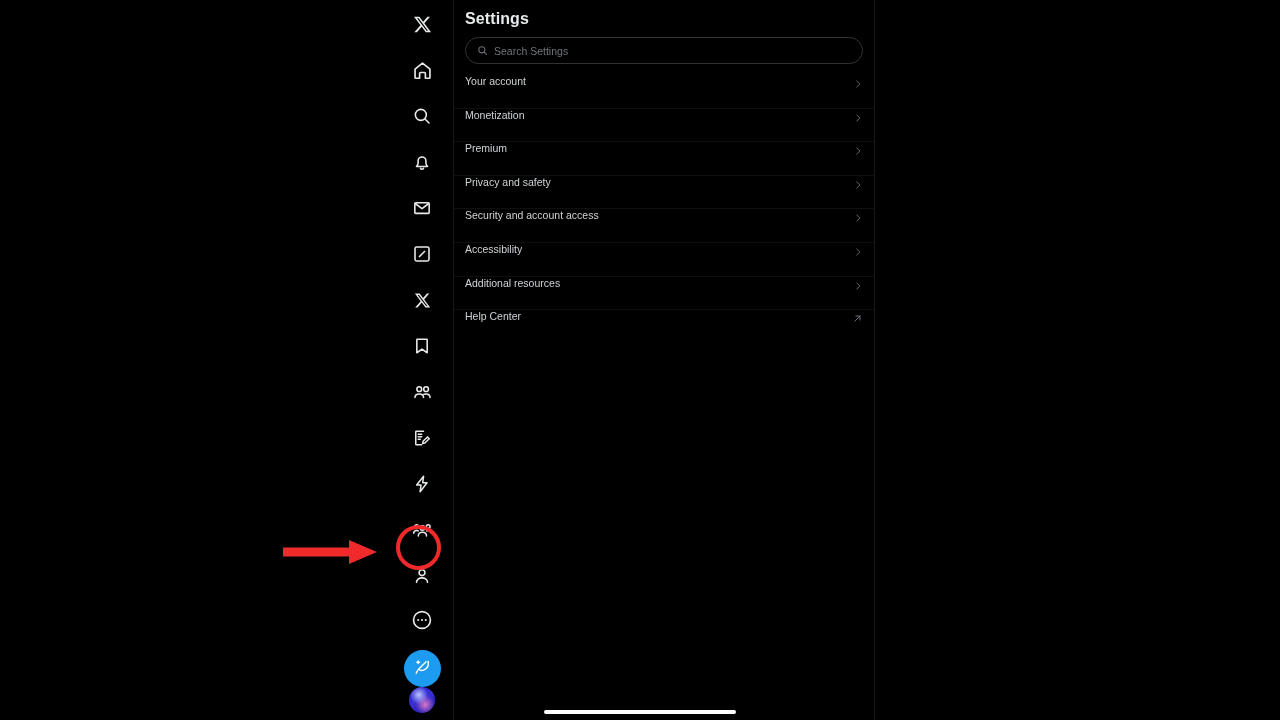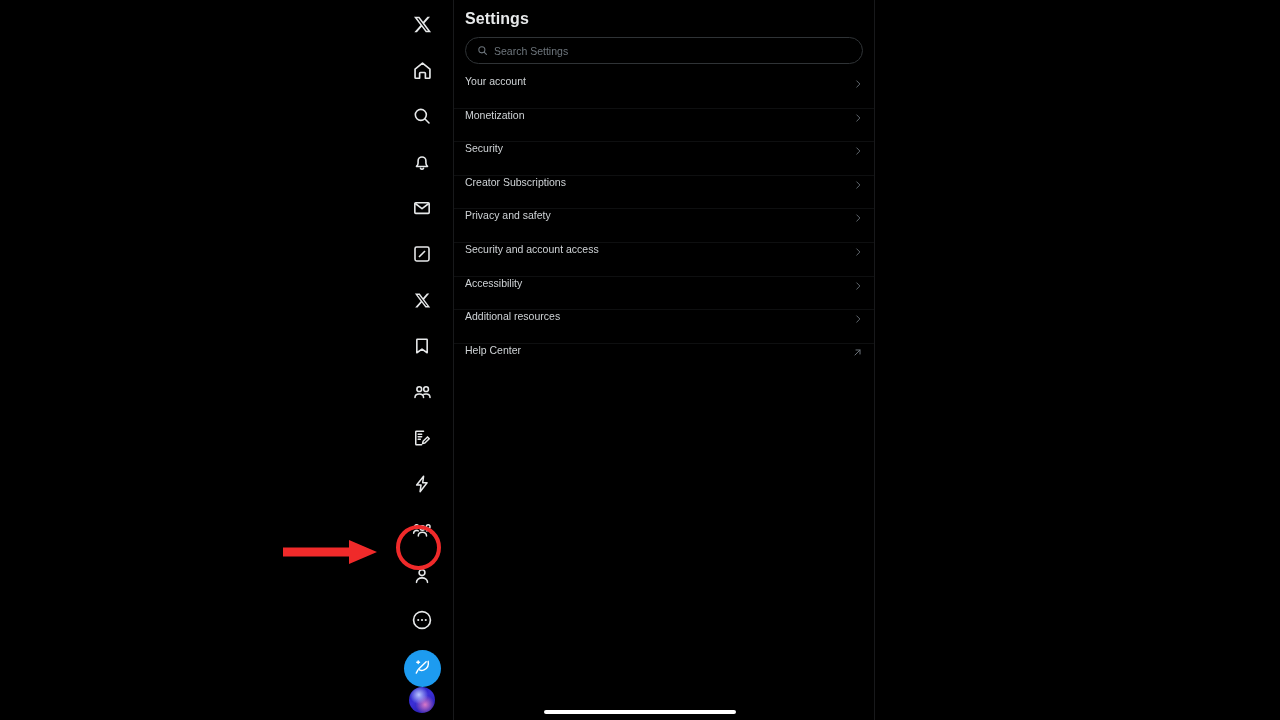--- a/index.html
+++ b/index.html
@@ -407,36 +407,28 @@
       <div class="settings-row">
         <span class="row-label">Monetization</span>
         <span class="row-chev">
           <svg width="10" height="10" viewBox="0 0 24 24" fill="none" stroke="#6e767d" stroke-width="2.1" stroke-linecap="round" stroke-linejoin="round">
               <path d="m9 4.5 7.5 7.5L9 19.5"></path>
             </svg>
         </span>
       </div>
 
       <div class="settings-row">
-        <span class="row-label">Security</span>
-        <span class="row-chev">
-          <svg width="10" height="10" viewBox="0 0 24 24" fill="none" stroke="#6e767d" stroke-width="2.1" stroke-linecap="round" stroke-linejoin="round">
-              <path d="m9 4.5 7.5 7.5L9 19.5"></path>
-            </svg>
-        </span>
-      </div>
-
-      <div class="settings-row">
-        <span class="row-label">Creator Subscriptions</span>
-        <span class="row-chev">
-          <svg width="10" height="10" viewBox="0 0 24 24" fill="none" stroke="#6e767d" stroke-width="2.1" stroke-linecap="round" stroke-linejoin="round">
-              <path d="m9 4.5 7.5 7.5L9 19.5"></path>
-            </svg>
-        </span>
-      </div>
+        <span class="row-label">Premium</span>
+        <span class="row-chev">
+          <svg width="10" height="10" viewBox="0 0 24 24" fill="none" stroke="#6e767d" stroke-width="2.1" stroke-linecap="round" stroke-linejoin="round">
+              <path d="m9 4.5 7.5 7.5L9 19.5"></path>
+            </svg>
+        </span>
+      </div>
+
 
       <div class="settings-row">
         <span class="row-label">Privacy and safety</span>
         <span class="row-chev">
           <svg width="10" height="10" viewBox="0 0 24 24" fill="none" stroke="#6e767d" stroke-width="2.1" stroke-linecap="round" stroke-linejoin="round">
               <path d="m9 4.5 7.5 7.5L9 19.5"></path>
             </svg>
         </span>
       </div>
 

